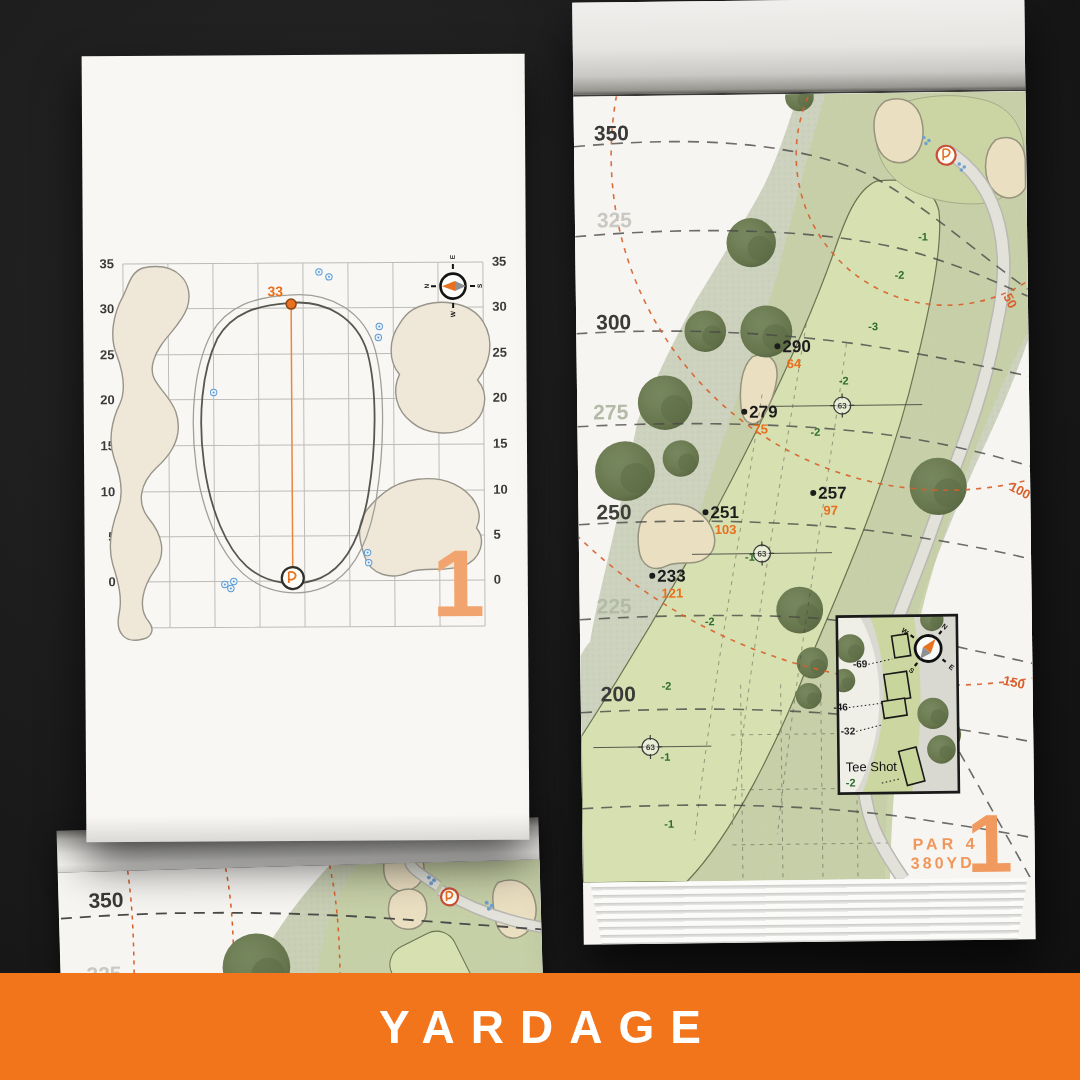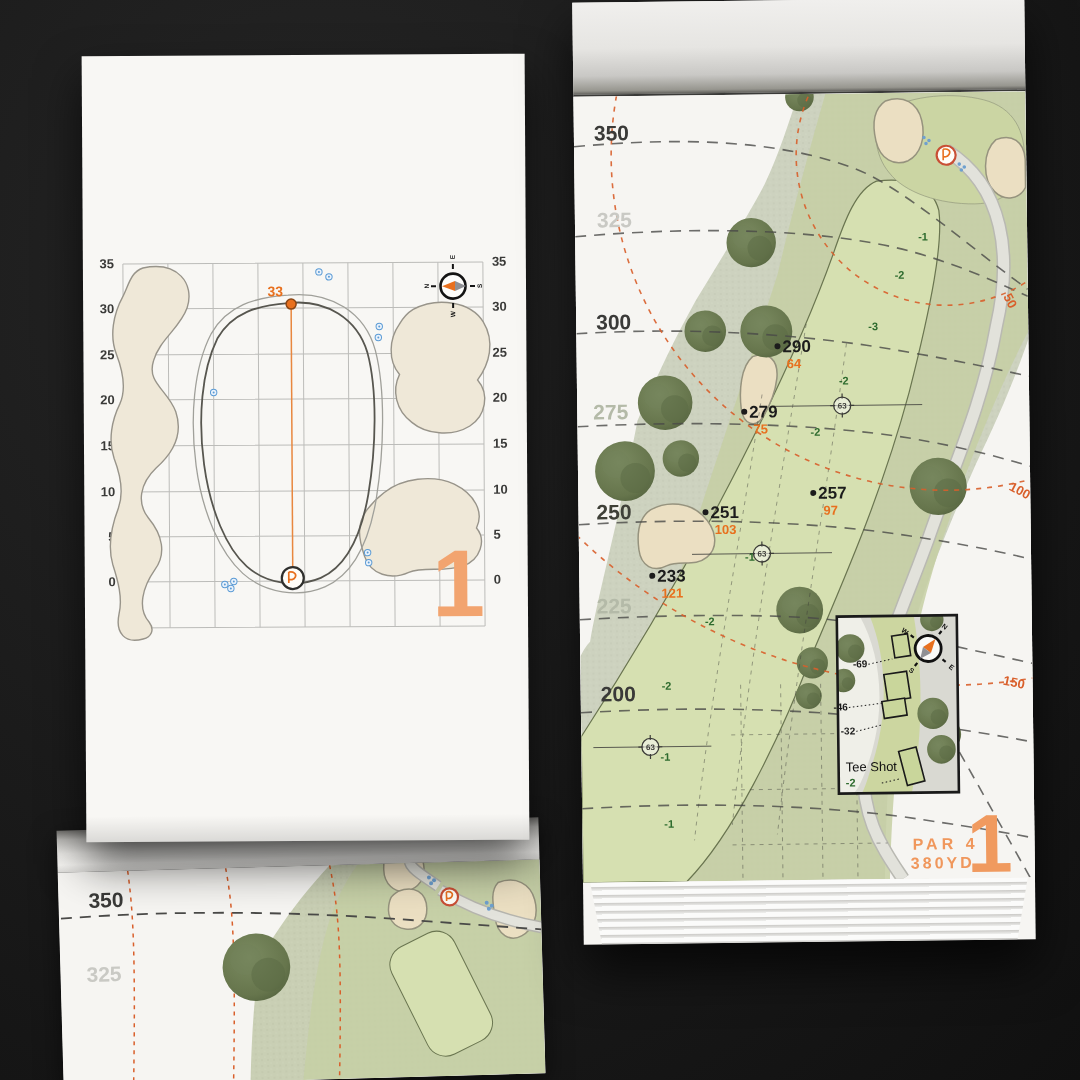--- a/index.html
+++ b/index.html
@@ -404,14 +404,17 @@
         </g>
 
         <text x="330" y="757" font-size="16" font-weight="bold" fill="#F0975C" letter-spacing="4">PAR 4</text>
         <text x="328" y="776" font-size="16" font-weight="bold" fill="#F0975C" letter-spacing="3">380YD</text>
         <text x="430" y="780" text-anchor="end" font-size="82" font-weight="bold" fill="#F09A5F">1</text>
       </svg>
     </div>
     <div class="rb-stack"></div>
   </div>
 
+  <div class="banner" style="background:#F2741B;">
+    <div class="banner-text">YARDAGE</div>
+  </div>
 
 </div>
 
 </body></html>

